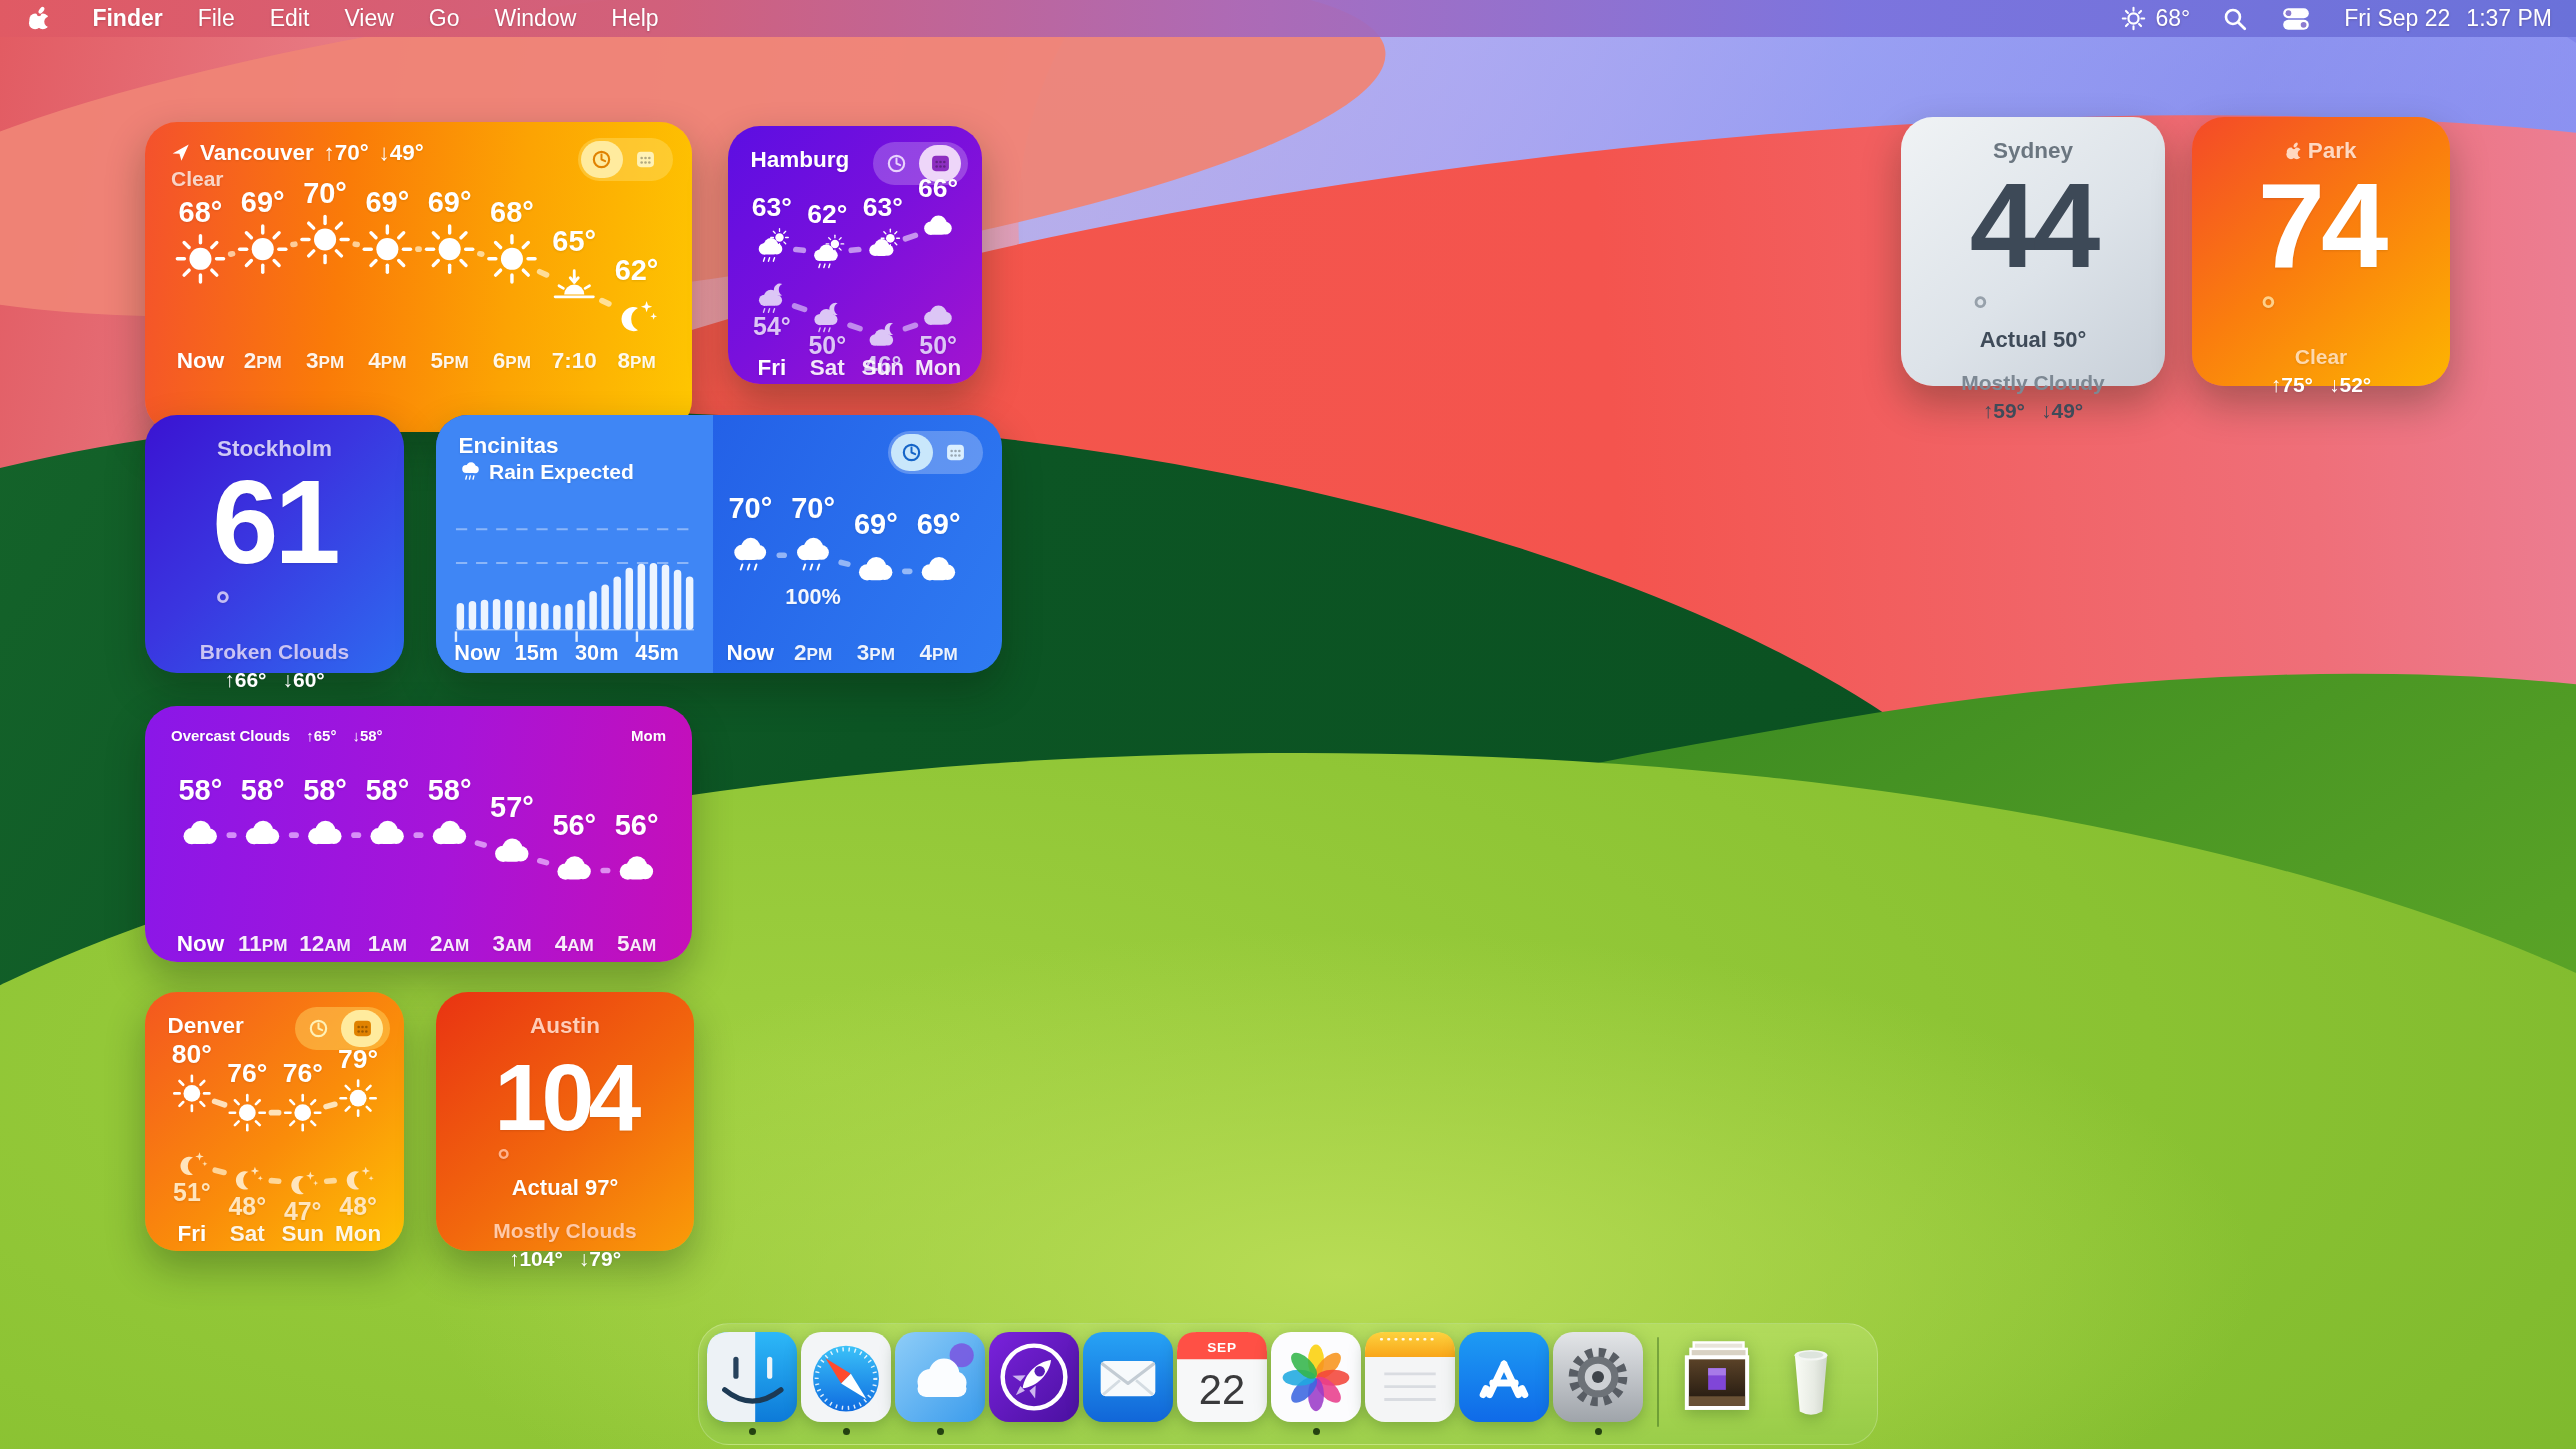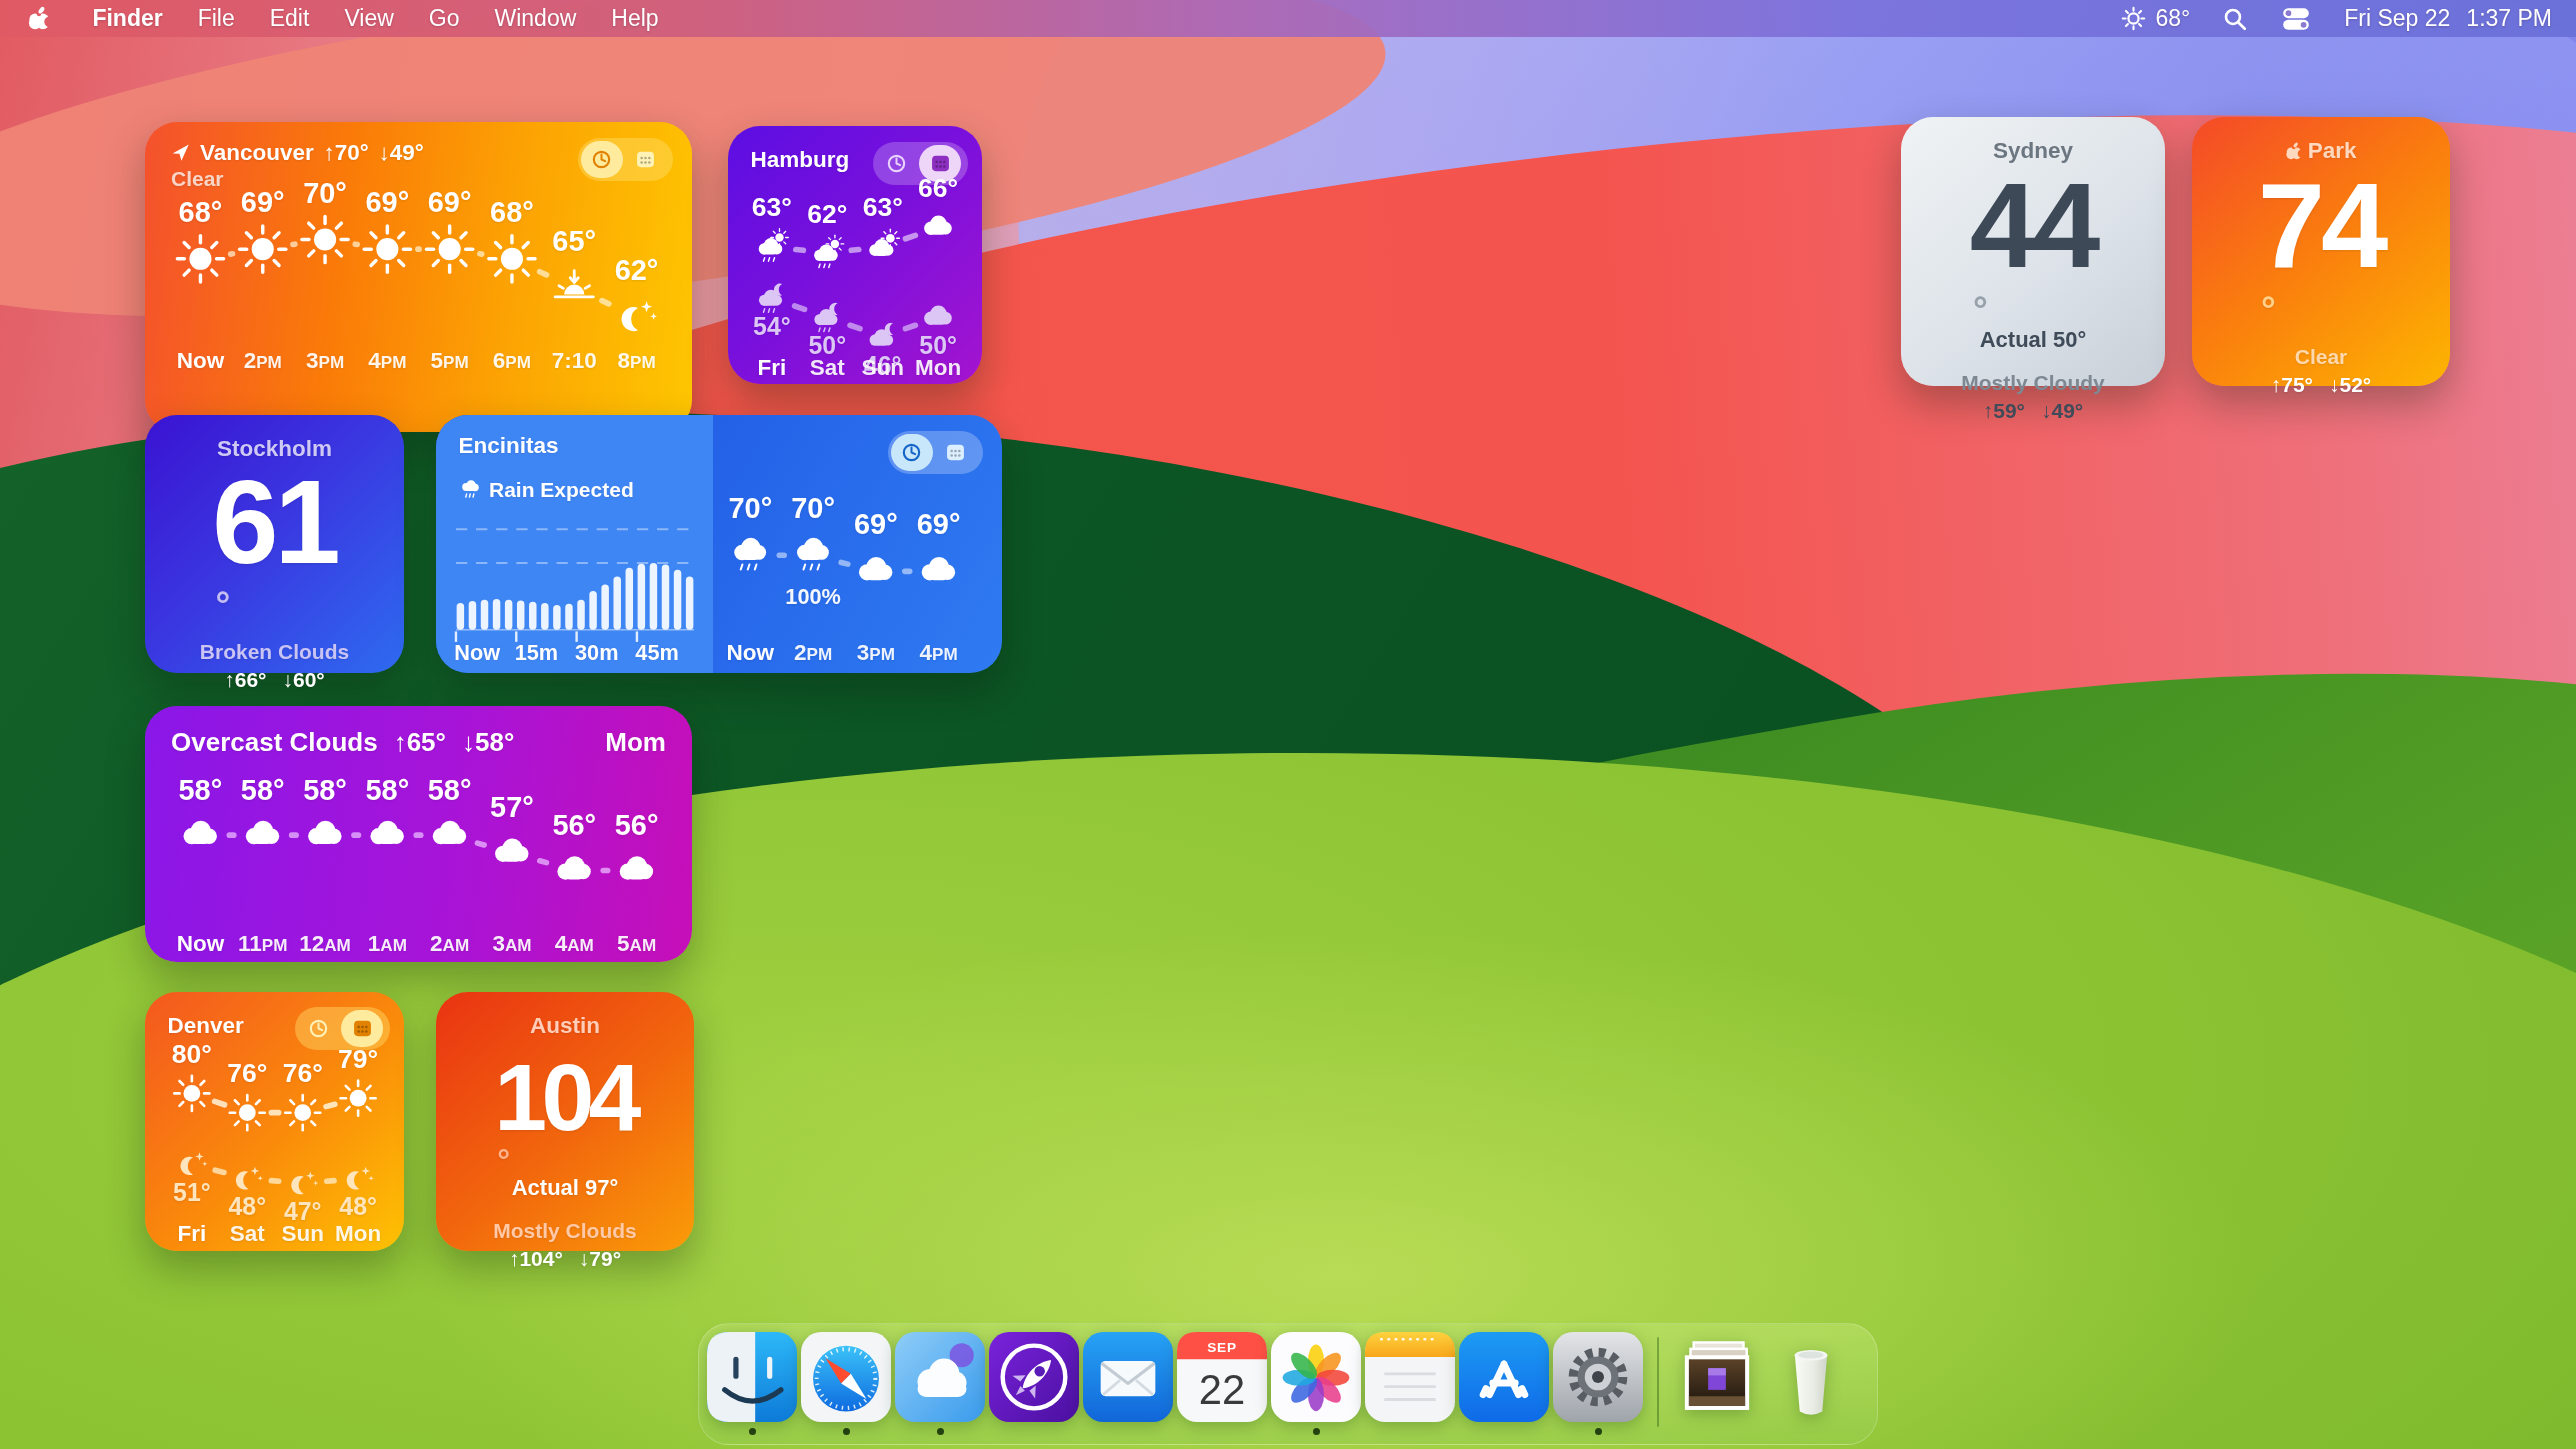--- a/index.html
+++ b/index.html
@@ -44,26 +44,26 @@
   #w-park{left:2192px;top:117px;width:258px;height:269px;background:linear-gradient(140deg,#f44a28 0%,#fa7d0e 48%,#fdb501 100%);}
   #w-stockholm{left:145px;top:415px;width:259px;height:258px;background:linear-gradient(135deg,#3a13d2 0%,#3a36e0 45%,#2e6bf0 100%);}
   #w-encinitas{left:436px;top:415px;width:566px;height:258px;background:linear-gradient(120deg,#1c50e0 0%,#2f7bf2 100%);}
   #w-mom{left:145px;top:706px;width:547px;height:256px;background:linear-gradient(97deg,#8a17e8 0%,#a714d8 55%,#c60fb8 100%);}
   #w-denver{left:145px;top:992px;width:259px;height:259px;background:linear-gradient(135deg,#f4571f 0%,#fa8c0a 55%,#fec203 100%);}
   #w-austin{left:436px;top:992px;width:258px;height:259px;background:linear-gradient(140deg,#e93312 0%,#f2680d 55%,#fa9c08 100%);}
   .whead{position:absolute;left:26px;top:17.7px;}
   .whead .row1{display:flex;align-items:center;gap:9.7px;font-size:22.5px;font-weight:700;}
   .whead .row2{font-size:21px;font-weight:600;color:rgba(255,255,255,.75);margin-top:1.6px;}
   .wtitle{position:absolute;left:22.5px;top:21px;font-size:22.5px;font-weight:700;}
-  .mom-head{position:absolute;left:26px;right:26px;top:21px;display:flex;gap:16px;font-size:26px;font-weight:700;justify-content:flex-end;}
+  .mom-head{position:absolute;left:26px;right:26px;top:21px;display:flex;gap:16px;font-size:15px;font-weight:700;justify-content:flex-end;}
   .mom-head .owner{margin-left:auto;}
   .enc-left{position:absolute;left:0;top:0;width:277px;height:100%;background:#3f86f5;border-radius:32px 0 0 32px;}
   .enc-head{position:absolute;left:22.5px;top:17.7px;}
   .enc-head .row1{font-size:22.5px;font-weight:700;}
-  .enc-head .row2{display:flex;align-items:center;gap:8px;font-size:21px;font-weight:600;margin-top:19px;}
+  .enc-head .row2{display:flex;align-items:center;gap:8px;font-size:21px;font-weight:600;margin-top:1px;}
   
   .toggle{position:absolute;top:16px;right:19.3px;width:95px;height:43px;border-radius:22px;
     display:flex;align-items:center;padding:0 3.2px;gap:1.6px;box-sizing:border-box;}
   .seg{width:42px;height:37px;border-radius:18.5px;display:flex;align-items:center;justify-content:center;cursor:pointer;}
   .tg{width:23px;height:23px;display:block;}
   .orangeT .toggle{background:rgba(255,223,110,.42);}
   .orangeT .seg.sel{background:#ffeb9e;color:#e08200;}
   .orangeT .seg:not(.sel){color:rgba(255,244,190,.95);}
   .purpleT .toggle{background:rgba(255,255,255,.22);}
   .purpleT .seg.sel{background:#eed6f9;color:#8d2fc0;}

